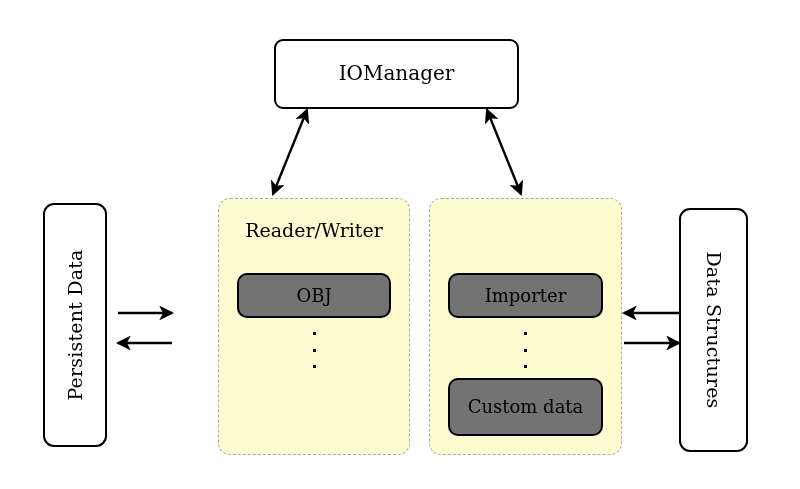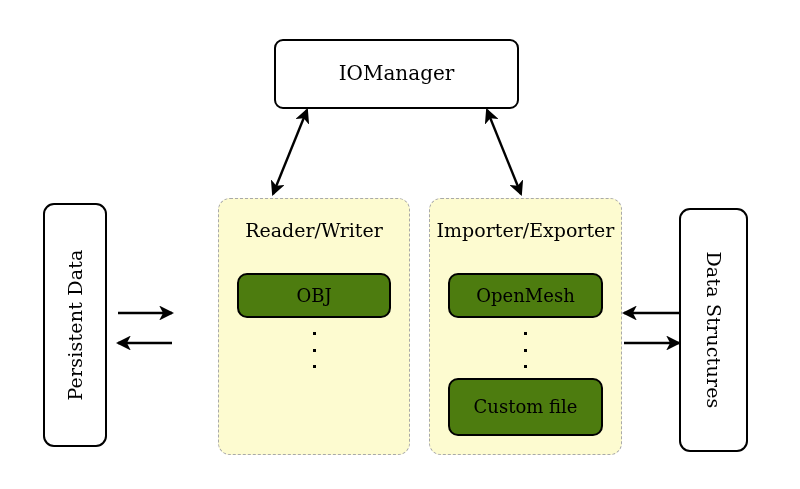--- a/index.html
+++ b/index.html
@@ -108,21 +108,21 @@
   }
 
   
   .inner-box {
     position: absolute;
     box-sizing: border-box;
     left: 18px;
     right: 18px;
     border: 2.6px solid #000000;
     border-radius: 10px;
-    background: #4d7c0f;
+    background: #737373;
     display: flex;
     align-items: center;
     justify-content: center;
     text-align: center;
     font-size: 18px;
     line-height: 1.2;
   }
   .inner-top    { top: 74px;  height: 45px; }
   .inner-bottom { top: 179px; height: 58px; }
 
@@ -201,32 +201,31 @@
 
     <div class="vdots">
       <span></span>
         <span></span>
         <span></span>
     </div>
 
   </div>
 
   <div class="panel" id="panel-importer-exporter">
-    <div class="panel-title">Importer/Exporter</div>
 
     <div class="inner-box inner-top">
-      <span>OpenMesh</span>
+      <span>Importer</span>
     </div>
 
     <div class="vdots">
       <span></span>
         <span></span>
         <span></span>
     </div>
 
     <div class="inner-box inner-bottom">
       <span>
-        <span>Custom file</span><br>
+        <span>Custom data</span><br>
       </span>
     </div>
   </div>
 
 </div>
 
 </body></html>

